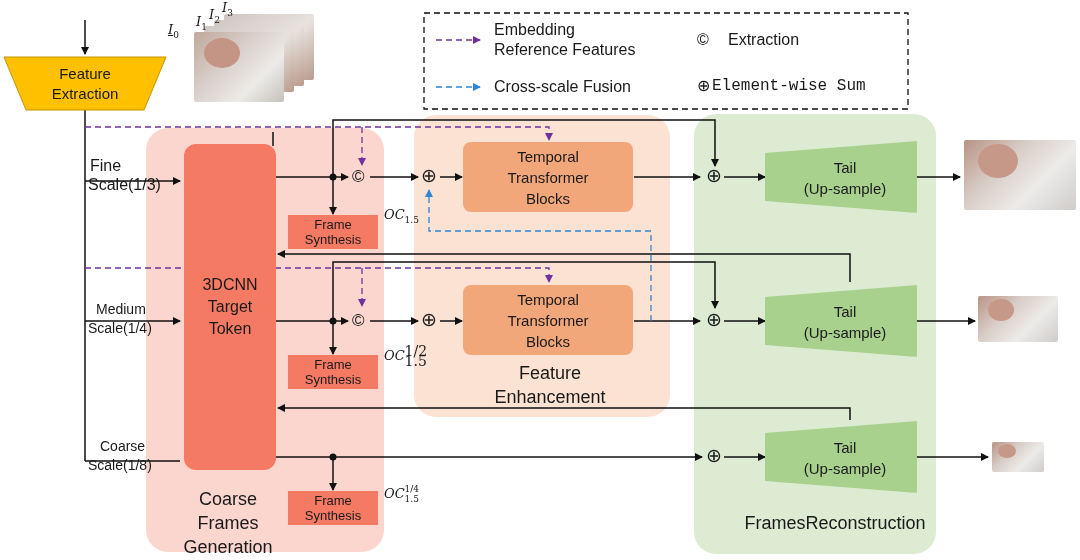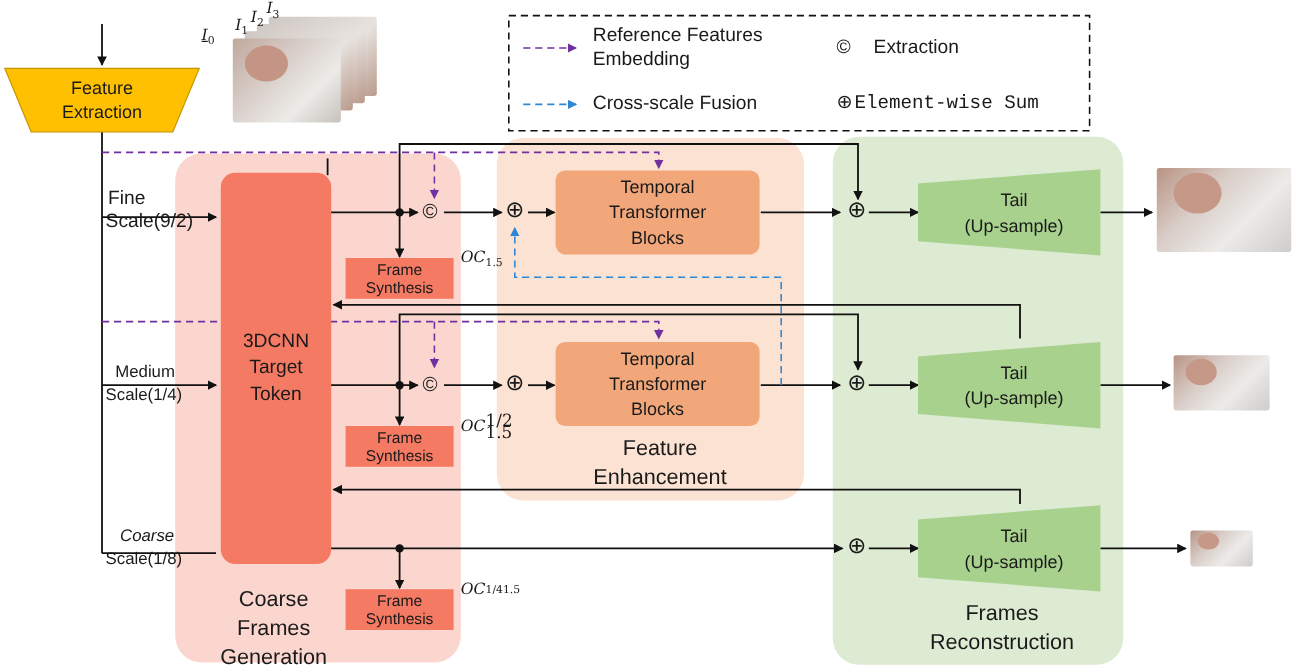--- a/index.html
+++ b/index.html
@@ -92,22 +92,22 @@
   <line x1="436" y1="87" x2="480" y2="87" stroke="#2e86d6" stroke-width="1.3" stroke-dasharray="6,4" marker-end="url(#ahb)"></line>
 
   <polygon points="765,153 917,141 917,213 765,201" fill="#a9d18e"></polygon>
   <polygon points="765,297 917,285 917,357 765,345" fill="#a9d18e"></polygon>
   <polygon points="765,433 917,421 917,493 765,481" fill="#a9d18e"></polygon>
 
   <polygon points="4,57 166,57 144,110 26,110" fill="#ffc000" stroke="#c49400" stroke-width="1"></polygon>
 </svg>
 
 <div class="lbl" style="left:494px;top:20px;width:200px;">
+  <div>Embedding</div>
   <div>Reference Features</div>
-  <div>Embedding</div>
 </div>
 <div class="lbl" style="left:494px;top:77px;">Cross-scale Fusion</div>
 <div class="lbl" style="left:697px;top:30px;">©</div>
 <div class="lbl" style="left:728px;top:30px;">Extraction</div>
 <div class="lbl" style="left:697px;top:76px;">⊕</div>
 <div class="lbl" style="left:712px;top:76px;font-family:Liberation Mono, monospace;">Element-wise Sum</div>
 
 <div class="box" style="left:20px;top:62px;width:130px;height:44px;flex-direction:column;font-size:15px;line-height:20px;">
   <div>Feature</div>
   <div>Extraction</div>
@@ -121,28 +121,28 @@
     <div style="position:absolute;left:10px;top:6px;width:36px;height:30px;border-radius:50%;background:#c49584;"></div>
   </div>
 </div>
 <div class="oc" style="left:168px;top:22px;text-decoration:underline;"><span>I</span><sub>0</sub></div>
 <div class="oc" style="left:196px;top:14px;"><span>I</span><sub>1</sub></div>
 <div class="oc" style="left:209px;top:7px;"><span>I</span><sub>2</sub></div>
 <div class="oc" style="left:222px;top:0px;"><span>I</span><sub>3</sub></div>
 
 <div class="lbl" style="left:88px;top:156px;font-size:16px;line-height:19px;">
   <div style="padding-left:2px;">Fine</div>
-  <div>Scale(9/2)</div>
+  <div>Scale(1/3)</div>
 </div>
 <div class="lbl" style="left:88px;top:300px;font-size:14px;line-height:19px;">
   <div style="padding-left:8px;">Medium</div>
   <div>Scale(1/4)</div>
 </div>
 <div class="lbl" style="left:88px;top:437px;font-size:14px;line-height:19px;">
-  <div style="padding-left:12px;font-style:italic;">Coarse</div>
+  <div style="padding-left:12px;">Coarse</div>
   <div>Scale(1/8)</div>
 </div>
 
 <div class="box" style="left:184px;top:144px;width:92px;height:326px;background:#f57a63;border-radius:12px;flex-direction:column;font-size:16px;line-height:22px;">
   <div>3DCNN</div>
   <div>Target</div>
   <div>Token</div>
 </div>
 
 <div class="box small" style="left:288px;top:215px;width:90px;height:34px;background:#f57a63;flex-direction:column;">
@@ -156,21 +156,21 @@
 <div class="box small" style="left:288px;top:491px;width:90px;height:34px;background:#f57a63;flex-direction:column;">
   <div>Frame</div>
   <div>Synthesis</div>
 </div>
 
 <div class="oc" style="left:384px;top:207px;"><span>OC</span><sub>1.5</sub></div>
 <div class="oc" style="left:384px;top:346px;"><span>OC</span><span style="display:inline-flex;flex-direction:column;vertical-align:middle;line-height:10px;font-size:14px;font-style:normal;">
       <span>1/2</span>
       <span>1.5</span>
     </span></div>
-<div class="oc" style="left:384px;top:484px;"><span>OC</span><span style="display:inline-flex;flex-direction:row;vertical-align:middle;line-height:10px;font-size:9px;font-style:normal;">
+<div class="oc" style="left:384px;top:484px;"><span>OC</span><span style="display:inline-flex;flex-direction:column;vertical-align:middle;line-height:10px;font-size:9px;font-style:normal;">
       <span>1/4</span>
       <span>1.5</span>
     </span></div>
 
 <div class="lbl" style="left:352px;top:167px;font-size:17px;">©</div>
 <div class="lbl" style="left:352px;top:311px;font-size:17px;">©</div>
 <div class="lbl" style="left:421px;top:166px;font-size:19px;">⊕</div>
 <div class="lbl" style="left:421px;top:310px;font-size:19px;">⊕</div>
 <div class="lbl" style="left:706px;top:166px;font-size:19px;">⊕</div>
 <div class="lbl" style="left:706px;top:310px;font-size:19px;">⊕</div>
@@ -202,21 +202,21 @@
 </div>
 <div class="box" style="left:775px;top:296px;width:140px;height:52px;flex-direction:column;font-size:15px;line-height:21px;">
   <div>Tail</div>
   <div>(Up-sample)</div>
 </div>
 <div class="box" style="left:775px;top:432px;width:140px;height:52px;flex-direction:column;font-size:15px;line-height:21px;">
   <div>Tail</div>
   <div>(Up-sample)</div>
 </div>
 
-<div class="box" style="left:760px;top:498px;width:150px;height:50px;flex-direction:column;font-size:18px;line-height:24px;">
+<div class="box" style="left:760px;top:498px;width:150px;height:50px;font-size:18px;line-height:24px;">
   <div>Frames</div>
   <div>Reconstruction</div>
 </div>
 
 <div class="thumb" style="left:964px;top:140px;width:112px;height:70px;background:linear-gradient(135deg,#b99384 0%,#d8ccc6 35%,#ecebe9 65%,#cfccca 100%);">
   <div style="position:absolute;left:14px;top:4px;width:40px;height:34px;border-radius:50%;background:#c69888;"></div>
 </div>
 <div class="thumb" style="left:978px;top:296px;width:80px;height:46px;background:linear-gradient(135deg,#b99384 0%,#d8ccc6 35%,#ecebe9 65%,#cfccca 100%);">
   <div style="position:absolute;left:10px;top:3px;width:26px;height:22px;border-radius:50%;background:#c69888;"></div>
 </div>

